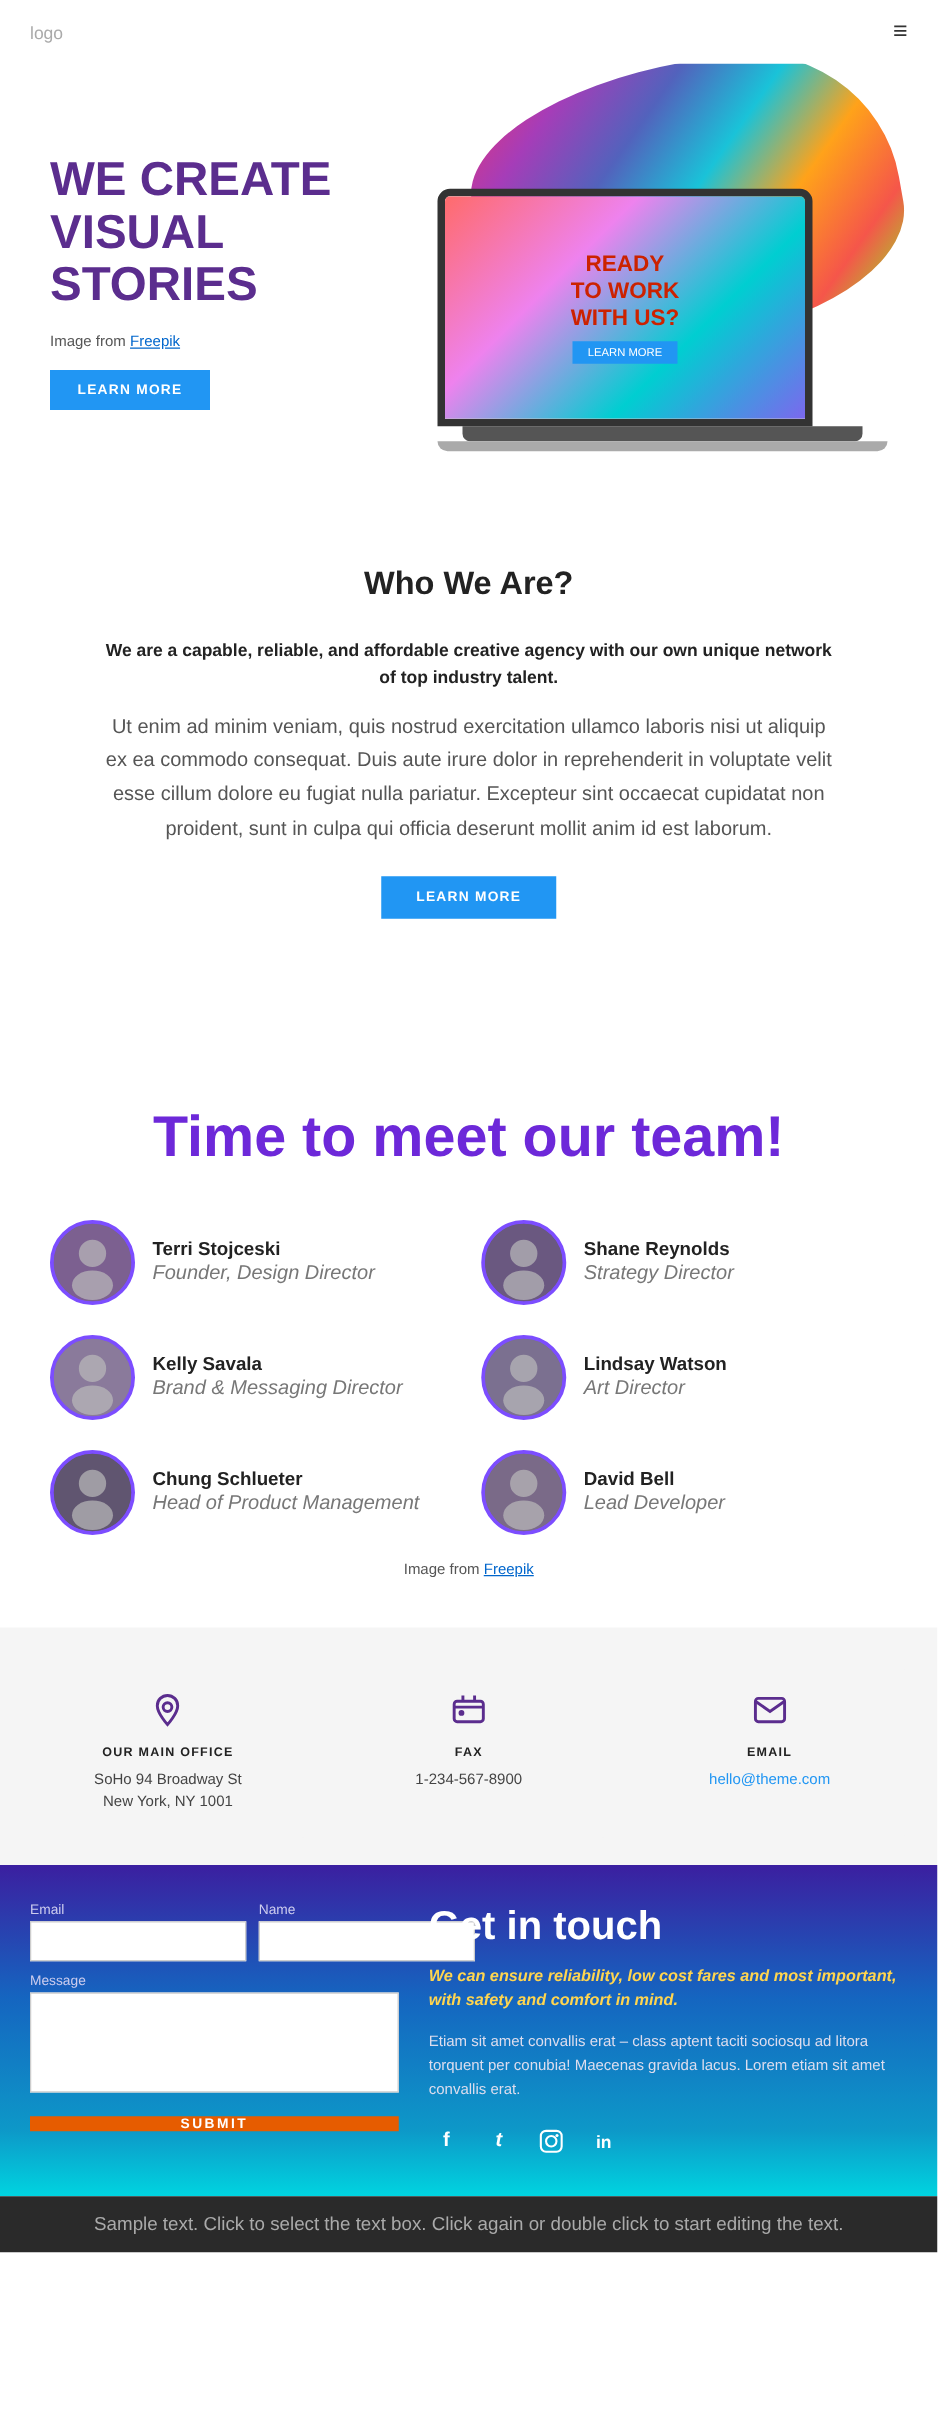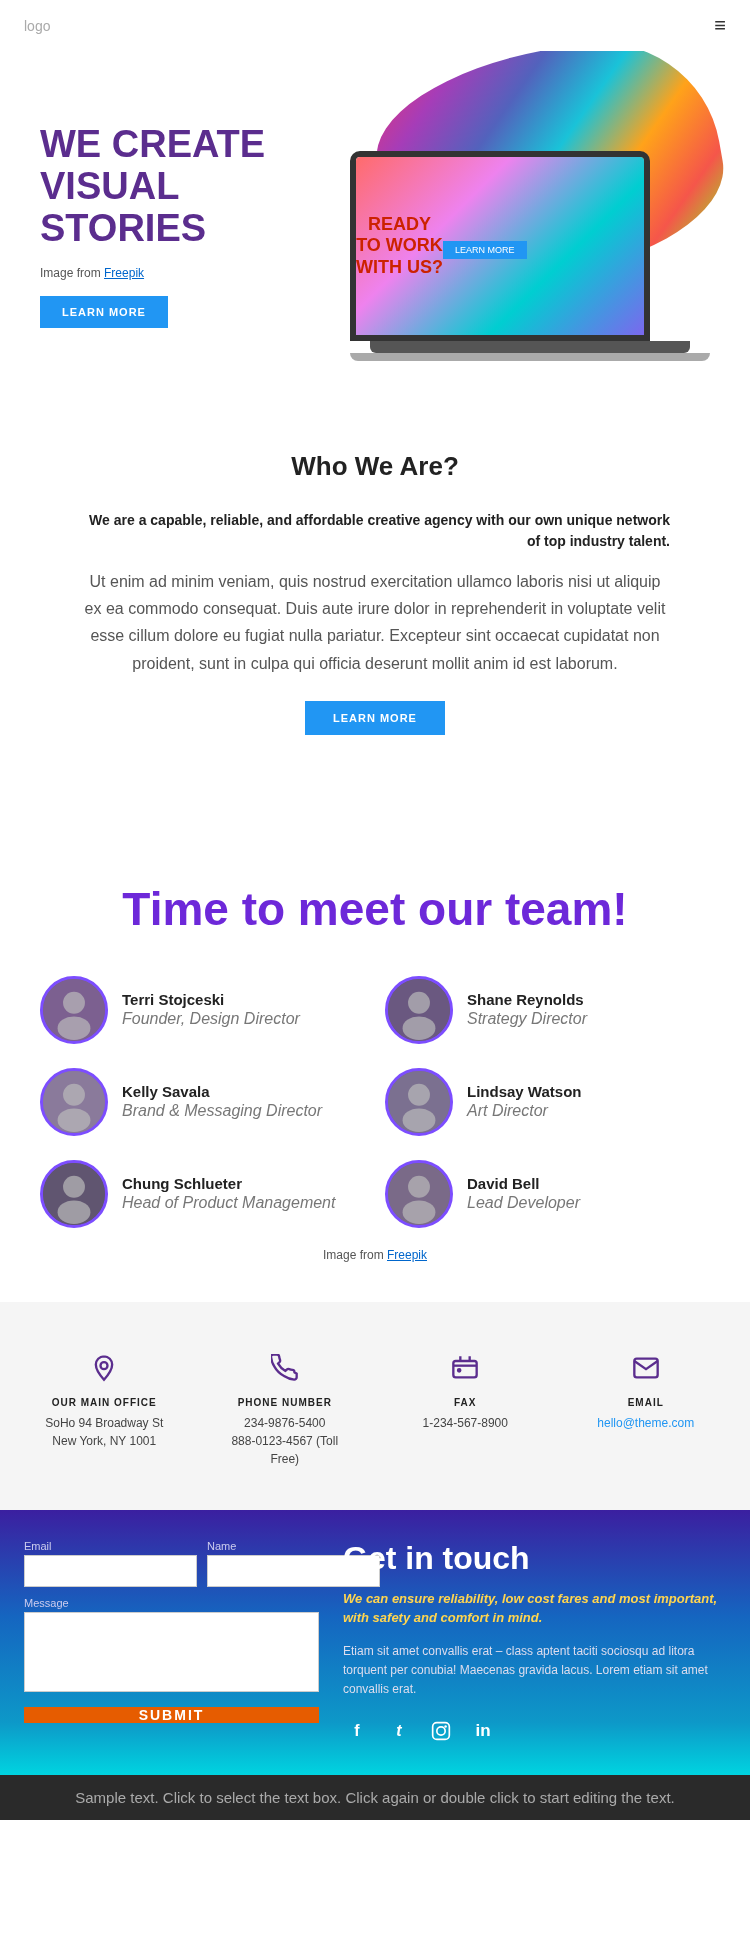--- a/index.html
+++ b/index.html
@@ -43,35 +43,35 @@
     .laptop-wrap {
       position: relative; z-index: 1; margin-top: 60px;
     }
     .laptop {
       width: 300px; height: 190px; background: #1a1a2e; border-radius: 10px 10px 0 0;
       border: 6px solid #333; position: relative; overflow: hidden;
     }
     .laptop-screen {
       width: 100%; height: 100%;
       background: linear-gradient(135deg, #ff6b6b, #ee82ee, #00ced1, #7b68ee);
-      display: flex; align-items: center; justify-content: flex-start; flex-direction: row;
+      display: flex; align-items: center; justify-content: center; flex-direction: column;
     }
     .laptop-screen-text { color: #cc2200; font-size: 18px; font-weight: 900; line-height: 1.2; text-align: center; }
     .laptop-screen-btn { background: #2196f3; color: #fff; padding: 4px 12px; font-size: 9px; margin-top: 8px; border: none; }
     .laptop-base {
       width: 320px; height: 12px; background: #555; border-radius: 0 0 6px 6px; margin: 0 auto;
     }
     .laptop-foot { width: 360px; height: 8px; background: #aaa; border-radius: 0 0 8px 8px; margin: 0 auto; }
 
     
     .who-section {
       padding: 60px 80px; text-align: center; background: #fff;
     }
     .who-title { font-size: 26px; font-weight: 700; color: #222; margin-bottom: 28px; }
-    .who-bold { font-size: 14px; font-weight: 700; color: #222; margin-bottom: 16px; line-height: 1.5; text-align: right; }
+    .who-bold { font-size: 14px; font-weight: 700; color: #222; margin-bottom: 16px; line-height: 1.5; }
     .who-body { font-size: 16px; color: #555; line-height: 1.7; margin-bottom: 24px; }
     .learn-btn {
       background: #2196f3; color: #fff; border: none; padding: 11px 28px;
       font-size: 11px; font-weight: bold; letter-spacing: 1px; cursor: pointer;
       text-transform: uppercase;
     }
 
     
     .team-section {
       padding: 50px 40px 40px; background: #fff;
@@ -119,21 +119,21 @@
     .form-input {
       flex: 1; padding: 8px; border: 1px solid #ccc; background: #fff;
       font-size: 12px; outline: none;
     }
     .form-textarea {
       width: 100%; padding: 8px; border: 1px solid #ccc; background: #fff;
       font-size: 12px; height: 80px; resize: none; outline: none; margin-bottom: 10px;
     }
     .submit-btn {
       width: 100%; background: #e65c00; color: #fff; border: none;
-      padding: 0; font-size: 14px; font-weight: 700; letter-spacing: 2px;
+      padding: 0; font-size: 11px; font-weight: 700; letter-spacing: 2px;
       cursor: pointer; text-transform: uppercase;
     }
     .git-title { font-size: 32px; font-weight: 900; color: #fff; margin-bottom: 12px; }
     .git-italic { font-style: italic; font-size: 13px; color: #ffd54f; margin-bottom: 14px; font-weight: 700; line-height: 1.5; }
     .git-body { font-size: 12px; color: #dde; line-height: 1.6; margin-bottom: 18px; }
     .social-icons { display: flex; gap: 14px; }
     .social-icon {
       width: 28px; height: 28px; display: flex; align-items: center; justify-content: center;
       color: #fff; font-size: 16px; font-weight: 700;
     }
@@ -280,27 +280,20 @@
 </section>
 
 <div class="contact-cards" id="contact-cards">
     <div class="contact-card">
       <div class="contact-icon"><svg width="28" height="28" viewBox="0 0 24 24" fill="none" stroke="#5b2d8e" stroke-width="2">
           <circle cx="12" cy="10" r="3"></circle>
           <path d="M12 2C8.13 2 5 5.13 5 9c0 5.25 7 13 7 13s7-7.75 7-13c0-3.87-3.13-7-7-7z"></path>
         </svg></div>
       <div class="contact-label">OUR MAIN OFFICE</div>
       <div class="contact-value">SoHo 94 Broadway St<br>New York, NY 1001</div>
-    </div>
-    <div class="contact-card">
-      <div class="contact-icon"><svg width="28" height="28" viewBox="0 0 24 24" fill="none" stroke="#5b2d8e" stroke-width="2">
-          <path d="M22 16.92v3a2 2 0 01-2.18 2 19.79 19.79 0 01-8.63-3.07A19.5 19.5 0 013.07 11.08a19.79 19.79 0 01-3.07-8.67A2 2 0 012 .4h3a2 2 0 012 1.72c.127.96.361 1.903.7 2.81a2 2 0 01-.45 2.11L6.09 8.2a16 16 0 006.29 6.29l1.1-1.1a2 2 0 012.11-.45c.907.339 1.85.573 2.81.7a2 2 0 011.72 2.03z"></path>
-        </svg></div>
-      <div class="contact-label">PHONE NUMBER</div>
-      <div class="contact-value">234-9876-5400<br>888-0123-4567 (Toll Free)</div>
     </div>
     <div class="contact-card">
       <div class="contact-icon"><svg width="28" height="28" viewBox="0 0 24 24" fill="none" stroke="#5b2d8e" stroke-width="2">
           <rect x="2" y="6" width="20" height="14" rx="2"></rect>
           <path d="M2 10h20"></path>
           <circle cx="7" cy="14" r="1" fill="#5b2d8e"></circle>
           <path d="M16 2v4M8 2v4"></path>
         </svg></div>
       <div class="contact-label">FAX</div>
       <div class="contact-value">1-234-567-8900</div>
@@ -339,20 +332,20 @@
     <div class="social-icons">
       <span class="social-icon" style="font-weight:900;">f</span>
       <span class="social-icon" style="font-style:italic;">t</span>
       <span class="social-icon">
         <svg width="20" height="20" viewBox="0 0 24 24" fill="white">
             <rect x="2" y="2" width="20" height="20" rx="5" ry="5" fill="none" stroke="white" stroke-width="2"></rect>
             <circle cx="12" cy="12" r="5" fill="none" stroke="white" stroke-width="2"></circle>
             <circle cx="17.5" cy="6.5" r="1.5" fill="white"></circle>
           </svg>
       </span>
-      <span class="social-icon" style="font-weight:700;font-size:17px;">in</span>
+      <span class="social-icon" style="font-weight:700;font-size:14px;">in</span>
     </div>
   </div>
 </section>
 
 <footer class="footer">
   <span>Sample text. Click to select the text box. Click again or double click to start editing the text.</span>
 </footer>
 
 </body></html>

